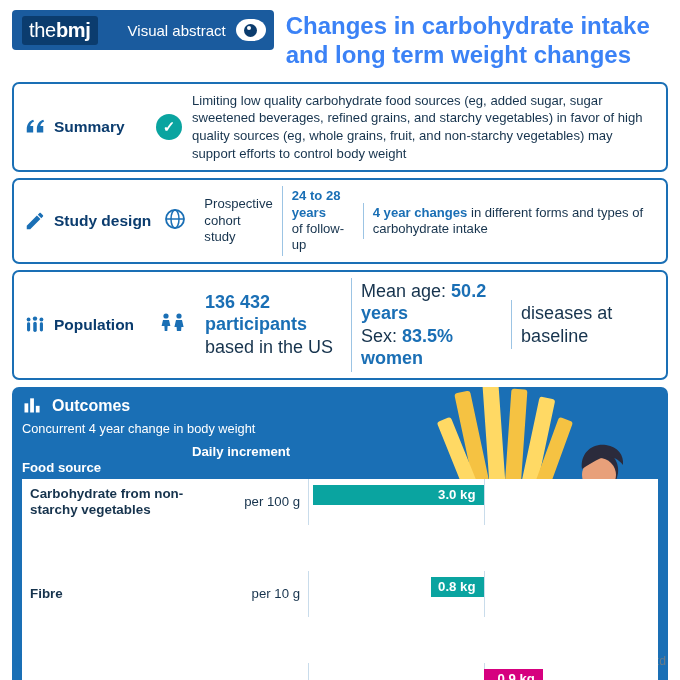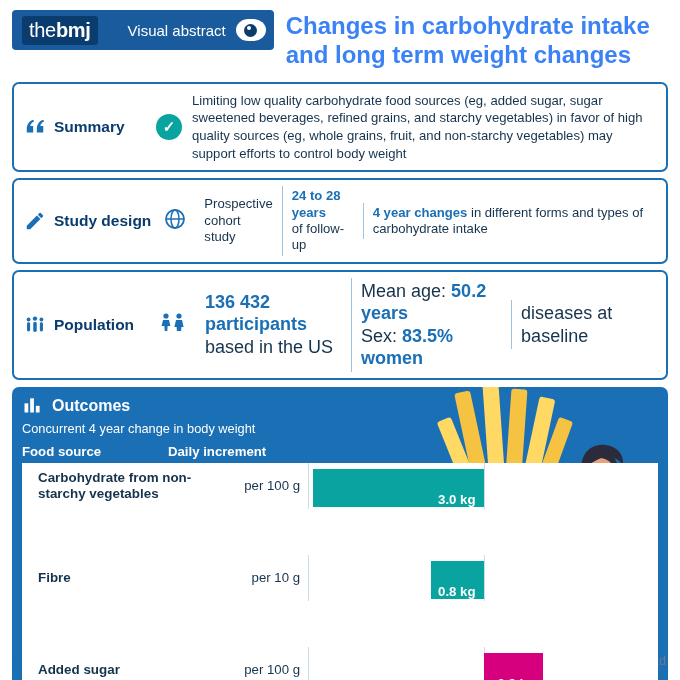--- a/index.html
+++ b/index.html
@@ -86,31 +86,31 @@
     border-radius: 7px;
     background: #1a6fb5;
     padding: 8px 10px 10px 10px;
     position: relative;
     overflow: hidden;
     height: 362px;
   }
   .out-head { display:flex; align-items:center; gap:8px; color:#fff; font-weight:bold; font-size:16px;}
   .out-sub { color:#fff; font-size: 12.8px; margin-top: 4px; }
   .col-heads { display:flex; color:#fff; font-weight:bold; font-size:13.2px; margin-top:8px; }
-  .ch-food { width: 146px; }
+  .ch-food { width: 170px; margin-top: 16px; }
   .ch-daily { width: 108px; }
 
   table.rows { width: 100%; border-collapse: collapse; margin-top: 4px; position: relative; z-index: 3;}
   table.rows td { background: #fff; height: 46px; vertical-align: middle; }
-  td.food { width: 178px; font-size: 13.4px; font-weight: bold; color:#16334d; padding-left: 16px; line-height:1.2; }
+  td.food { width: 178px; font-size: 13.4px; font-weight: bold; color:#16334d; padding-left: 8px; line-height:1.2; }
   td.daily { width: 108px; font-size: 13.2px; color:#16334d; text-align: right; padding-right: 8px; }
   td.barcell { padding: 0; position: relative; }
   .barwrap { position: relative; height: 46px; border-left: 1px solid #c9dceb; }
   .midline { position:absolute; left:50%; top:0; bottom:0; width:1px; background:#c9dceb; }
-  .bar { position: absolute; top: 6px; bottom: 2px; display:flex; align-items:flex-end; }
+  .bar { position: absolute; top: 6px; bottom: 20px; display:flex; align-items:center; }
   .bar.left { right: 50%; justify-content: flex-end; background:#0aa4a0; }
   .bar.right { left: 50%; justify-content: flex-end; background:#d6007f; }
   .bar .val { color:#fff; font-weight:bold; font-size:13.2px; padding: 0 8px; white-space:nowrap;}
   .rowgap td { background: transparent; height: 5px; }
 
   
   .art { position:absolute; right: 2px; top: -4px; width: 230px; height: 330px; z-index: 1; }
 
   
   .footer {

